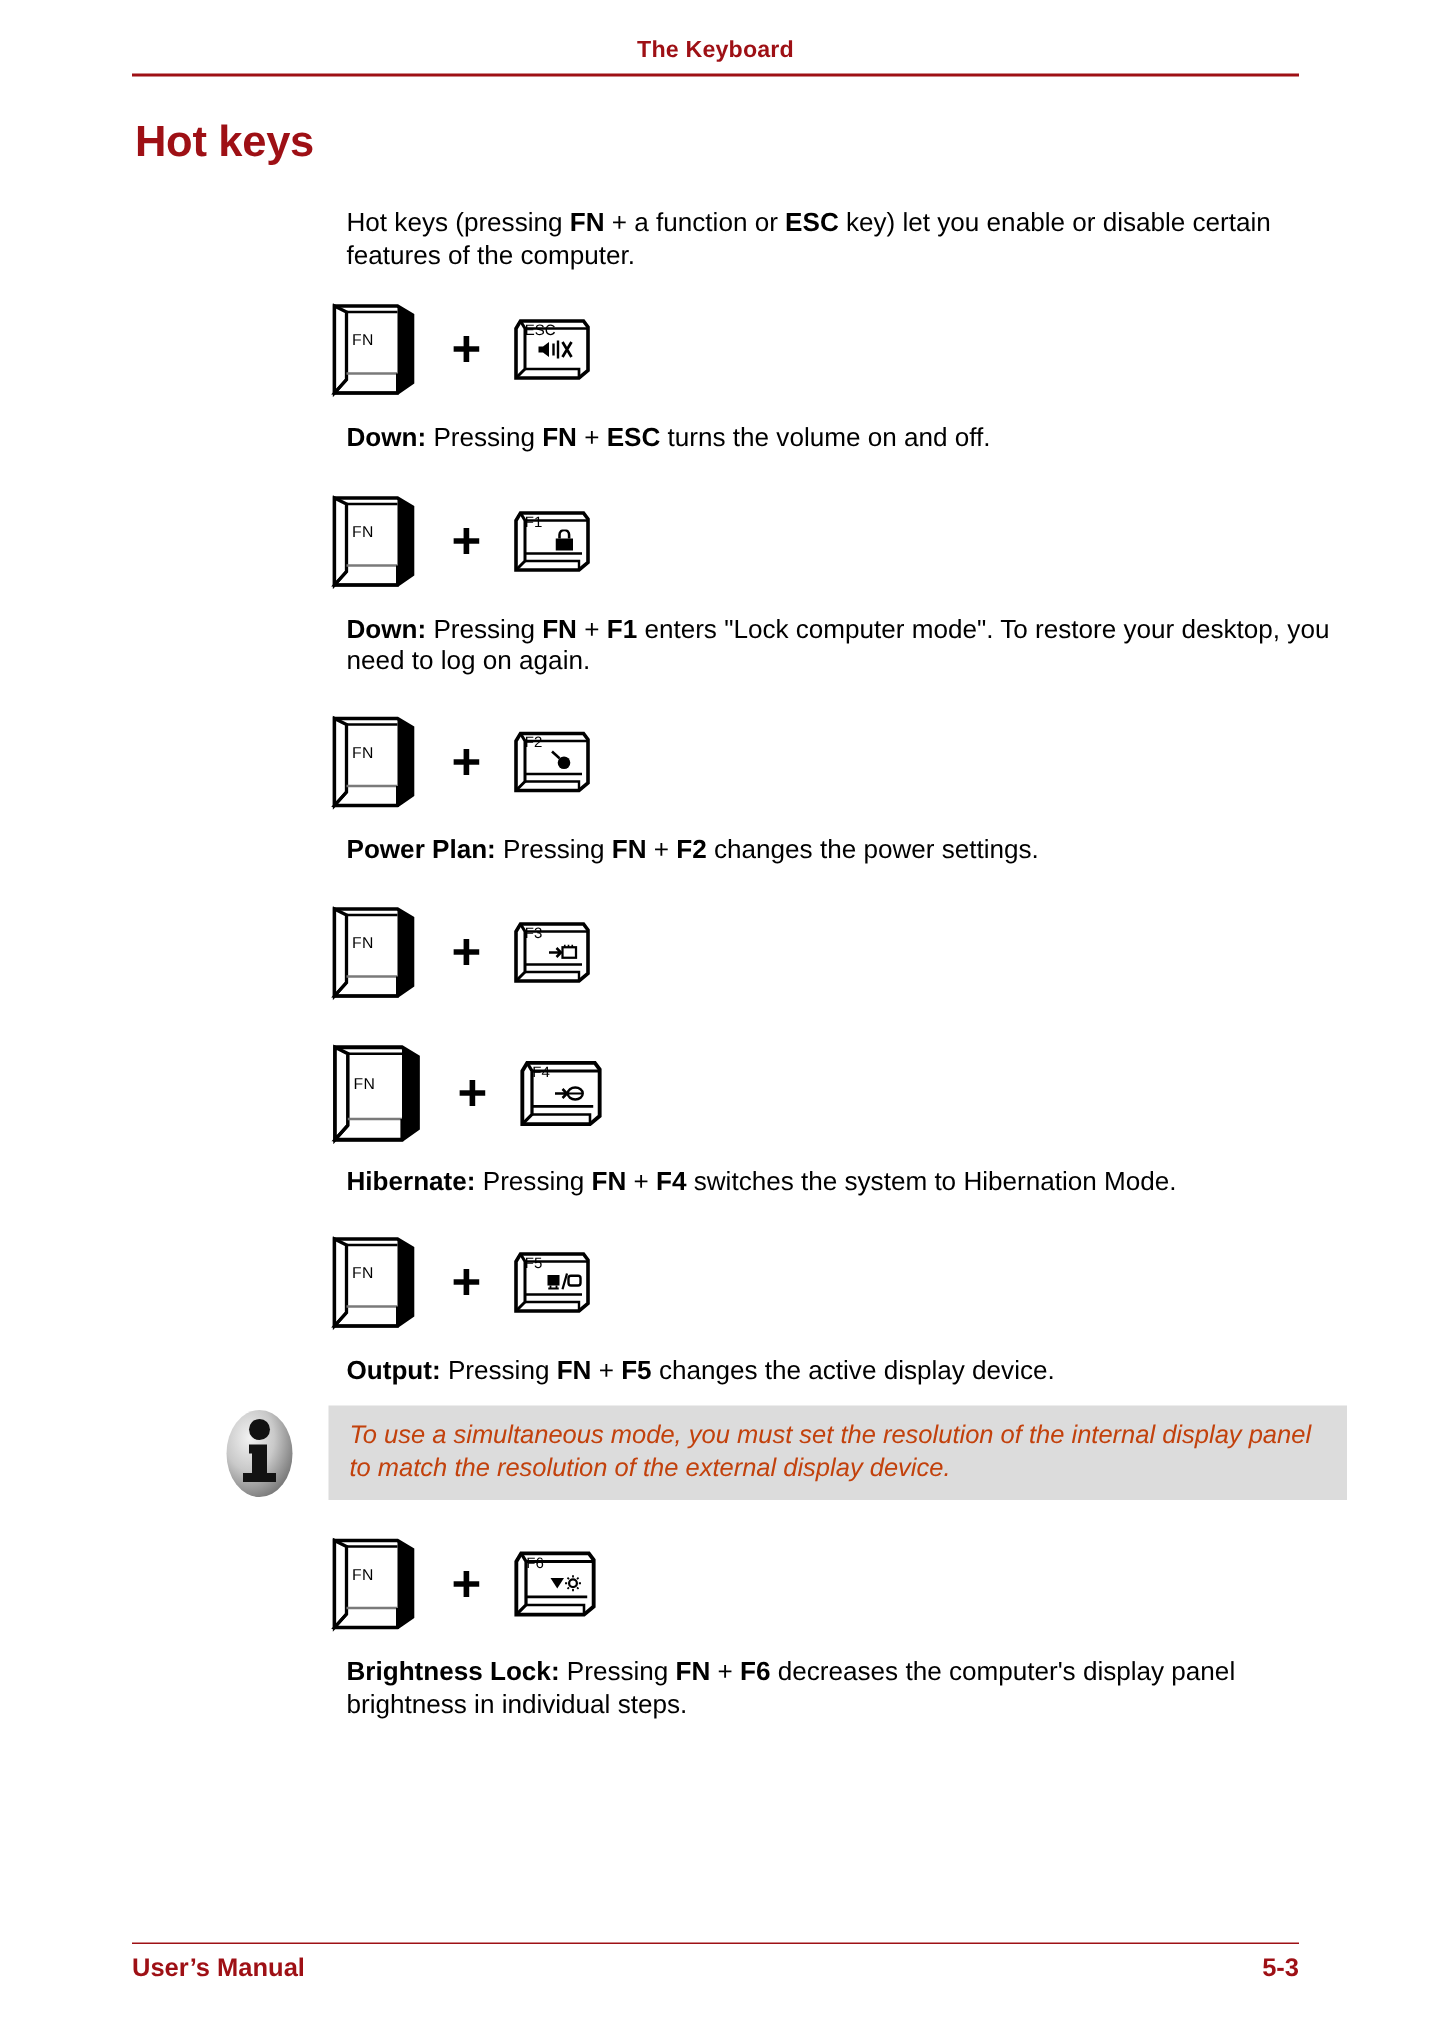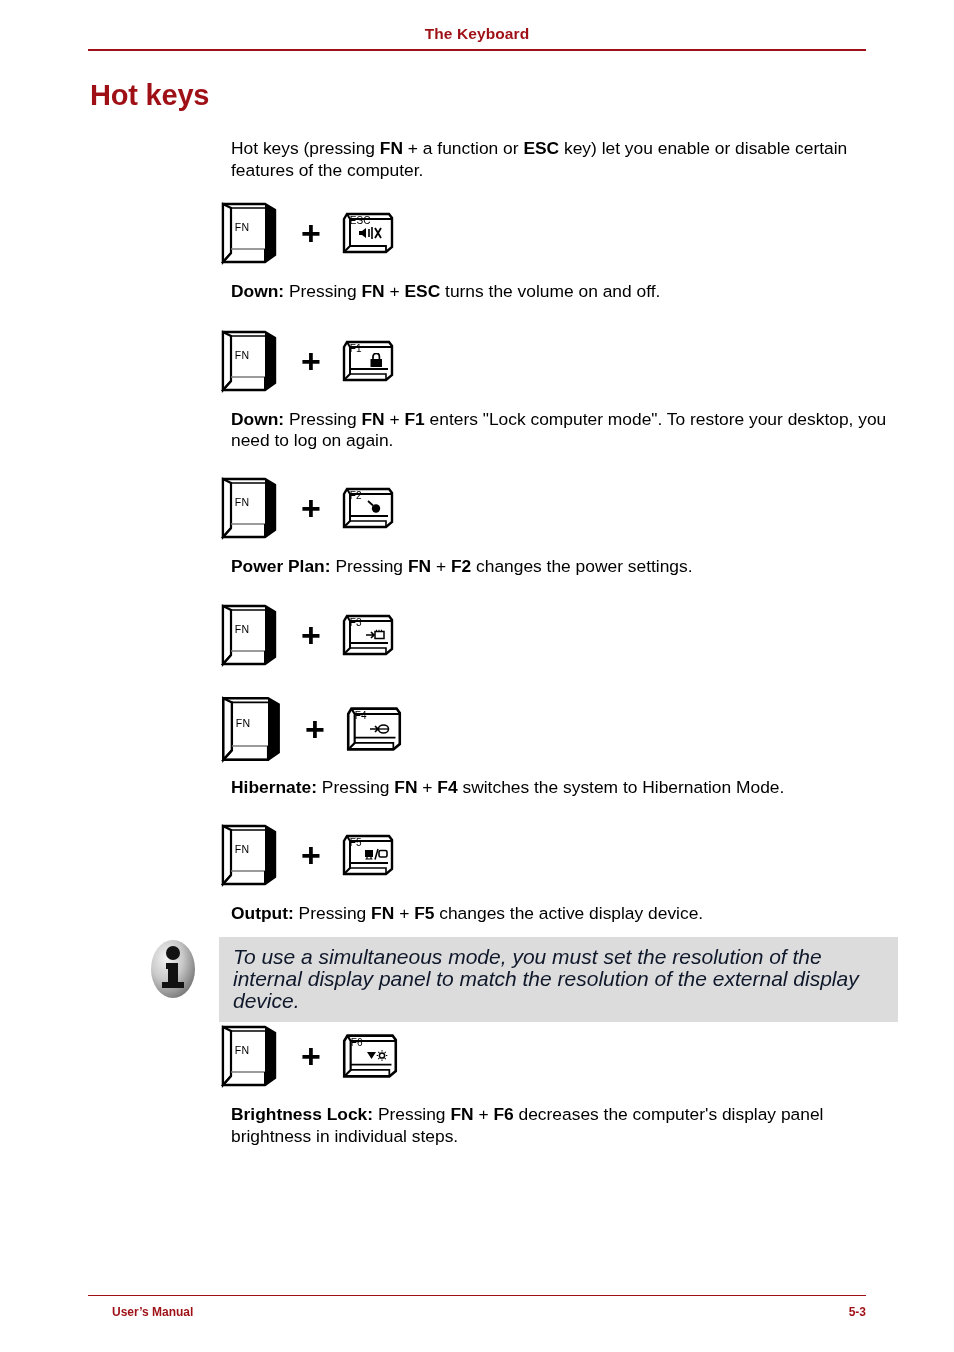--- a/index.html
+++ b/index.html
@@ -146,46 +146,45 @@
     margin-right: 18px;
   }
   .note-box {
     background: #dcdcdc;
     flex: 1 1 auto;
     padding: 9px 14px 10px 14px;
     box-sizing: border-box;
   }
   .note-text {
     font-style: italic;
-    font-size: 21px;
+    font-size: 17px;
     line-height: 22px;
-    color: #0f172a;
+    color: #c2410c;
     margin: 0;
   }
 
   
   .footer {
     position: absolute;
     left: 88px;
     bottom: 30px;
     width: 778px;
   }
   .footer-rule {
     border-top: 1.6px solid #9e1015;
     width: 100%;
     margin-bottom: 6px;
   }
   .footer-row {
     display: flex;
     justify-content: space-between;
     color: #9e1015;
-    font-size: 12px;
+    font-size: 17px;
     font-weight: bold;
     line-height: 20px;
-    margin-left: 24px;
   }
 </style>
 </head>
 <body>
 
 <div class="page">
 
   <div class="header">
     <div class="header-title">The Keyboard</div>
     <div class="header-rule"></div>

